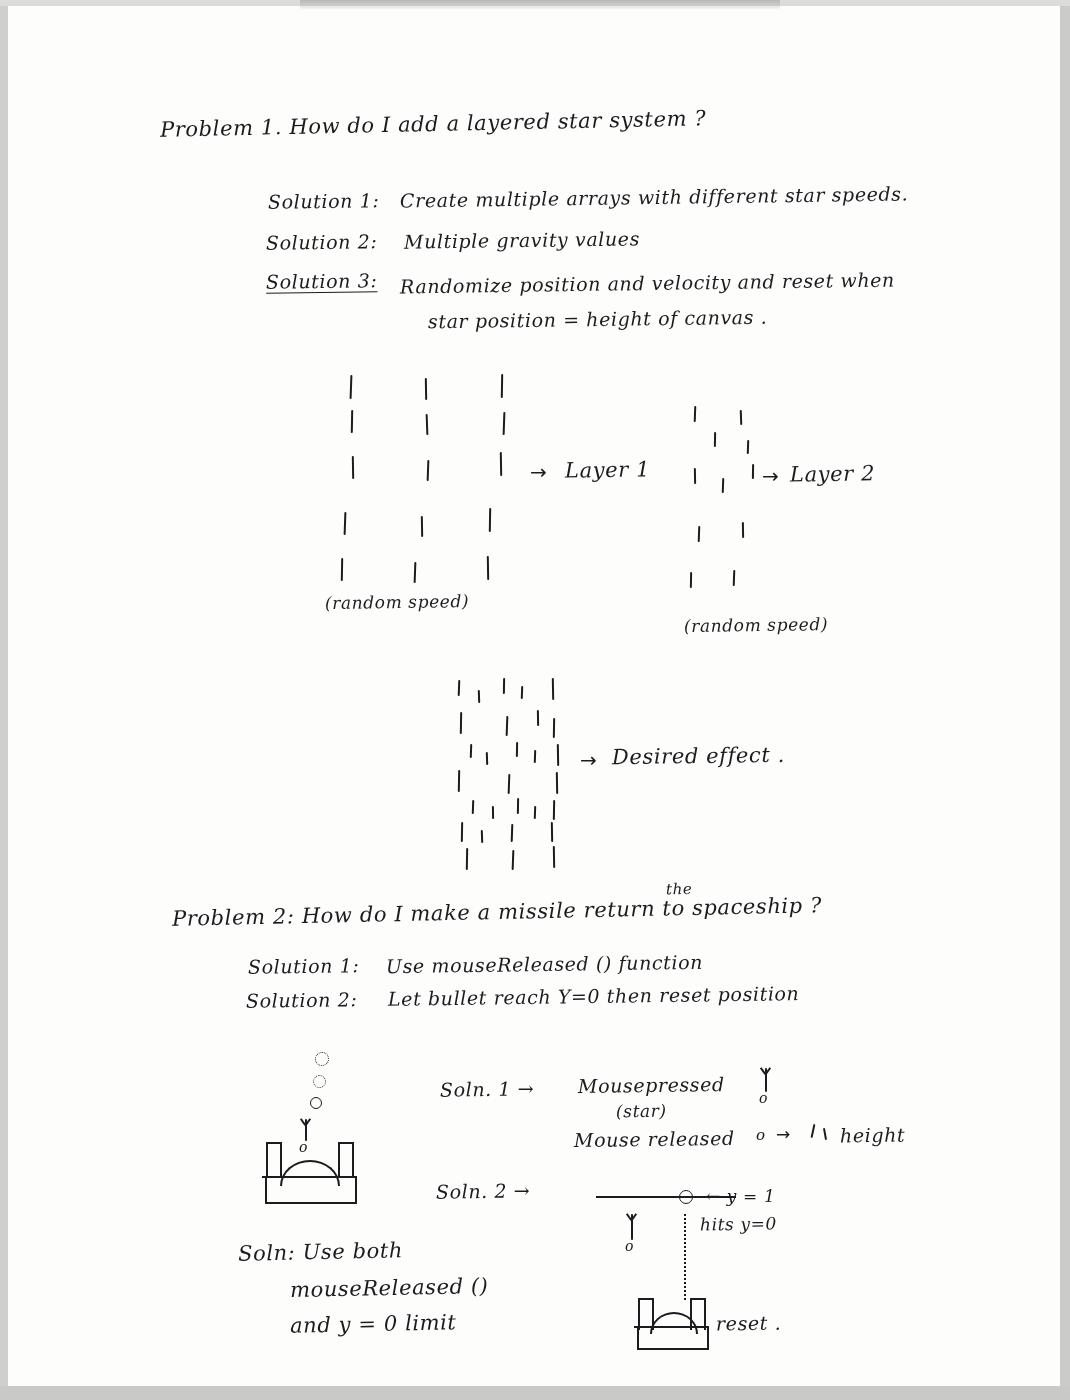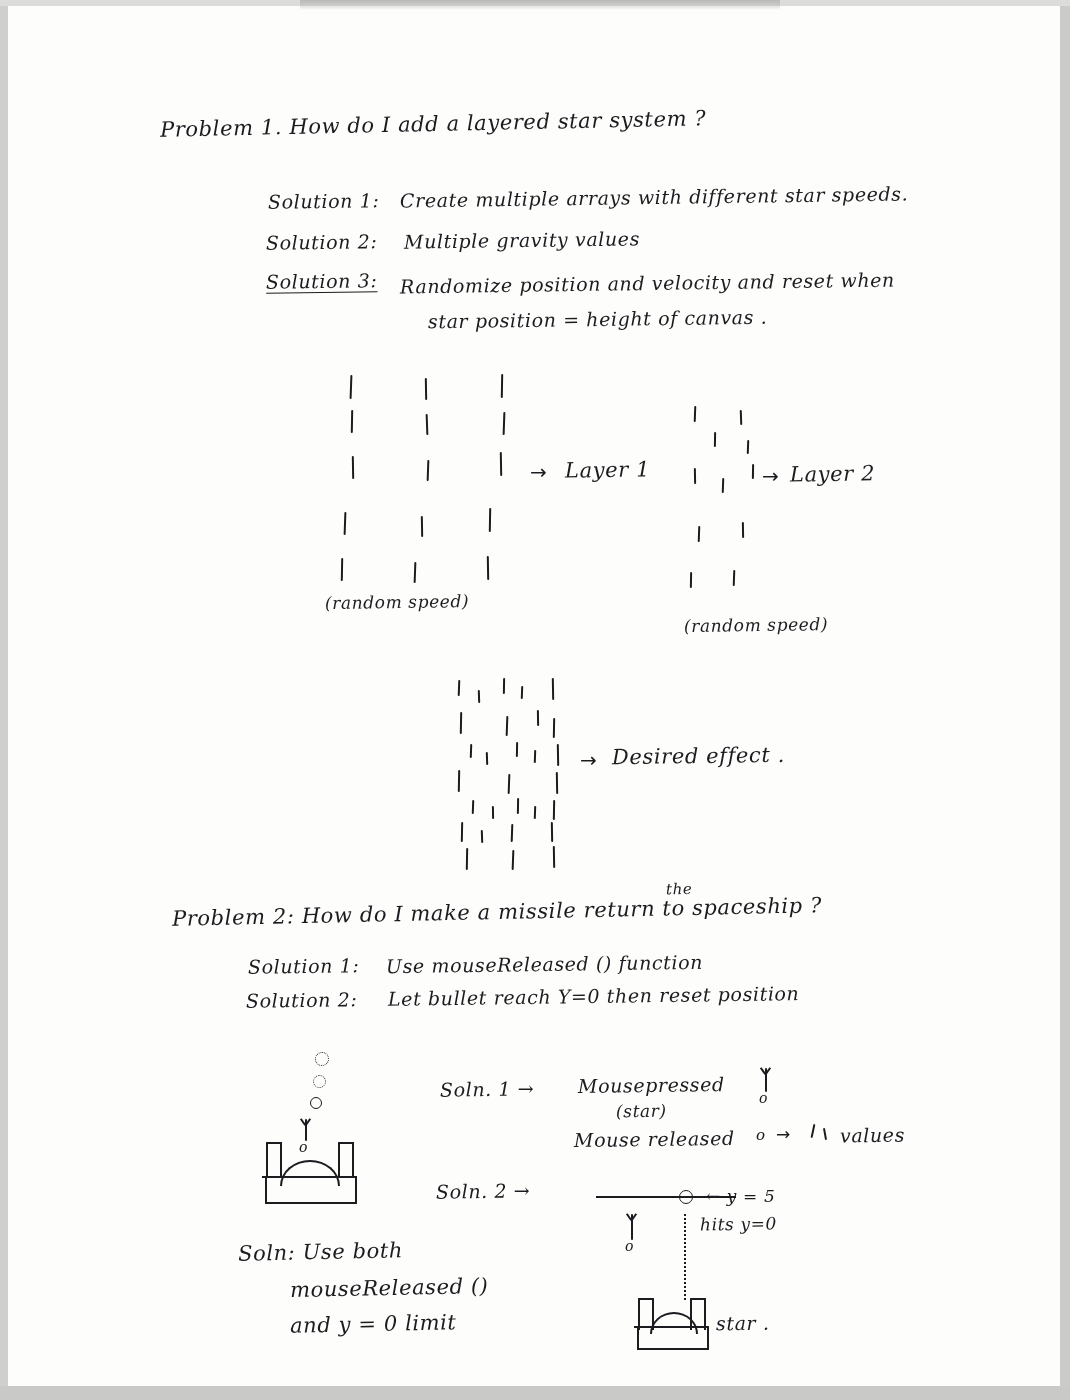--- a/index.html
+++ b/index.html
@@ -240,43 +240,43 @@
     <div class="dash" style="left:765px; top:1068px; height:24px;"></div>
     <div class="ink" style="left:759px; top:1070px; width:8px; height:2px; transform:rotate(55deg);"></div>
     <div class="ink" style="left:764px; top:1070px; width:8px; height:2px; transform:rotate(-55deg);"></div>
     <div class="hw sm" style="left:759px; top:1090px; font-size:14px;">o</div>
   </div>
 
   <div class="hw sm" style="left:756px; top:1126px; font-size:15px;">o</div>
   <div class="arrow" style="left:776px; top:1124px; font-size:17px;">→</div>
   <div class="dash" style="left:812px; top:1124px; height:14px; transform:rotate(12deg);"></div>
   <div class="dash" style="left:824px; top:1128px; height:12px; transform:rotate(-10deg);"></div>
-  <div class="hw md rot2" style="left:840px; top:1124px;">values</div>
+  <div class="hw md rot2" style="left:840px; top:1124px;">height</div>
 
   <div class="hw md rot2" style="left:436px; top:1180px;">Soln. 2  →</div>
 
   <div class="hline" style="left:596px; top:1196px; width:140px;"></div>
   <div class="circ" style="left:679px; top:1190px; width:12px; height:12px;"></div>
-  <div class="hw md" style="left:706px; top:1186px; font-size:17px;">← y = 5</div>
+  <div class="hw md" style="left:706px; top:1186px; font-size:17px;">← y = 1</div>
   <div class="hw sm rot2" style="left:700px; top:1214px;">hits y=0</div>
 
   <div>
     <div class="dash" style="left:631px; top:1214px; height:26px;"></div>
     <div class="ink" style="left:625px; top:1216px; width:8px; height:2px; transform:rotate(55deg);"></div>
     <div class="ink" style="left:630px; top:1216px; width:8px; height:2px; transform:rotate(-55deg);"></div>
     <div class="hw sm" style="left:625px; top:1238px; font-size:14px;">o</div>
   </div>
 
   <div class="dotline" style="left:684px; top:1214px; height:86px;"></div>
 
   <div>
     <div class="pillar" style="left:638px; top:1298px; width:12px; height:30px;"></div>
     <div class="pillar" style="left:690px; top:1298px; width:12px; height:30px;"></div>
     <div class="ship-dome" style="left:650px; top:1312px; width:44px; height:20px;"></div>
     <div class="ship-box" style="left:637px; top:1326px; width:68px; height:22px;"></div>
     <div class="hline" style="left:634px; top:1326px; width:74px;"></div>
   </div>
-  <div class="hw md rot2" style="left:716px; top:1312px;">star .</div>
+  <div class="hw md rot2" style="left:716px; top:1312px;">reset .</div>
 
   <div class="hw lg rot1" style="left:238px; top:1240px;">Soln:  Use both</div>
   <div class="hw lg rot1" style="left:290px; top:1276px;">mouseReleased ()</div>
   <div class="hw lg rot1" style="left:290px; top:1312px;">and   y = 0  limit</div>
 </div>
 
 </body></html>

